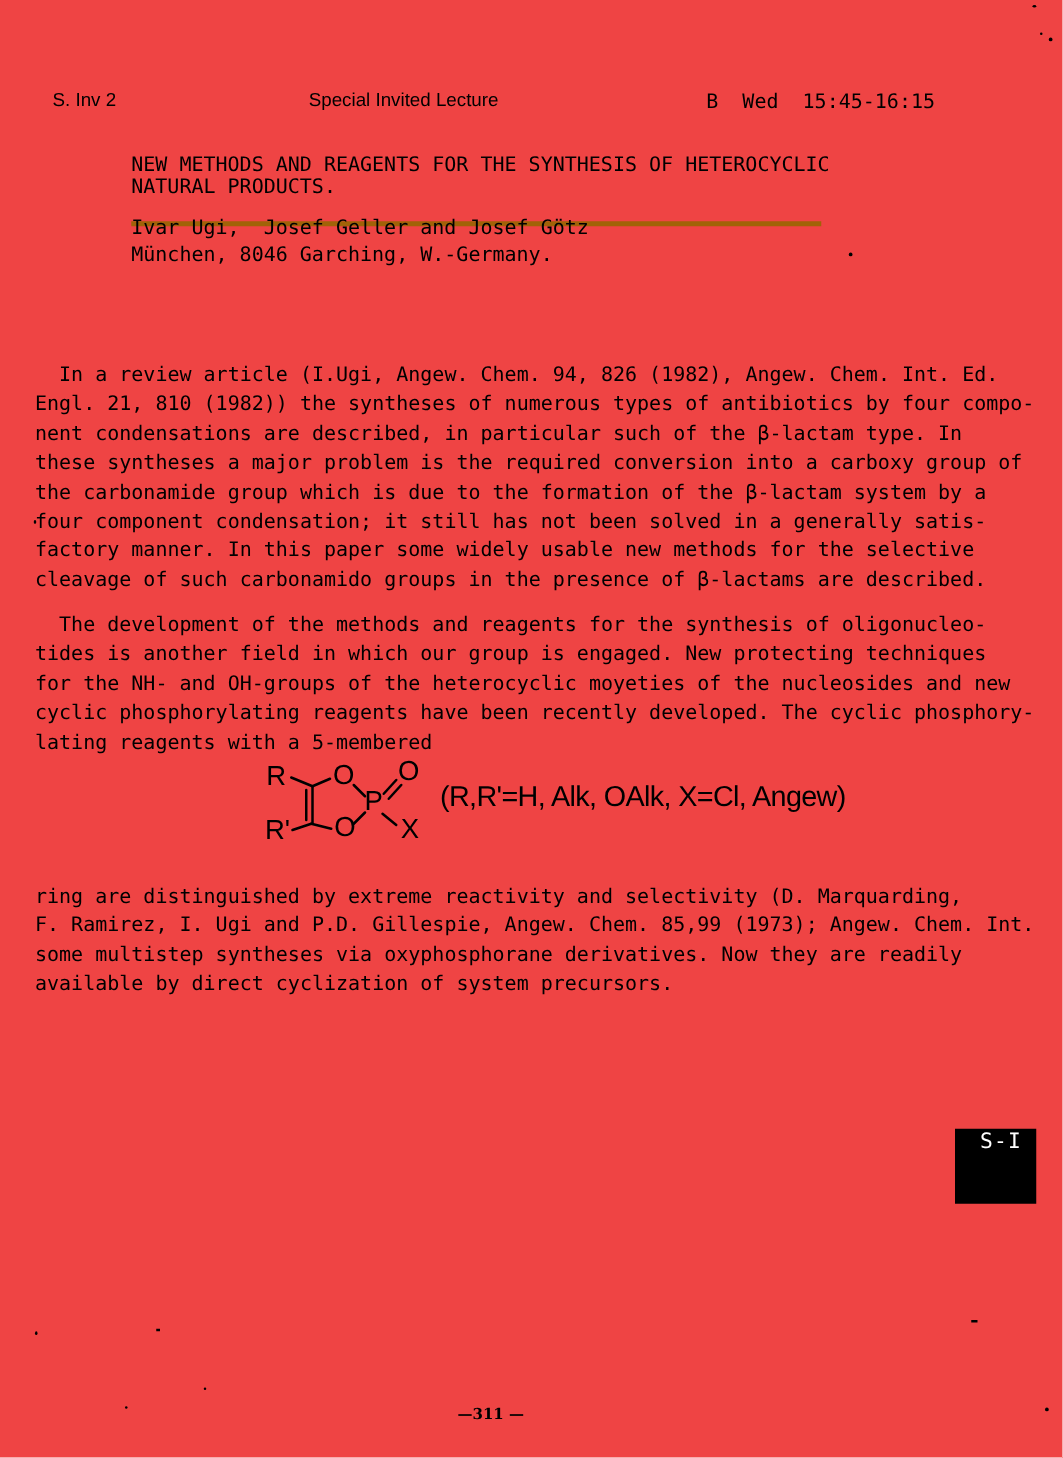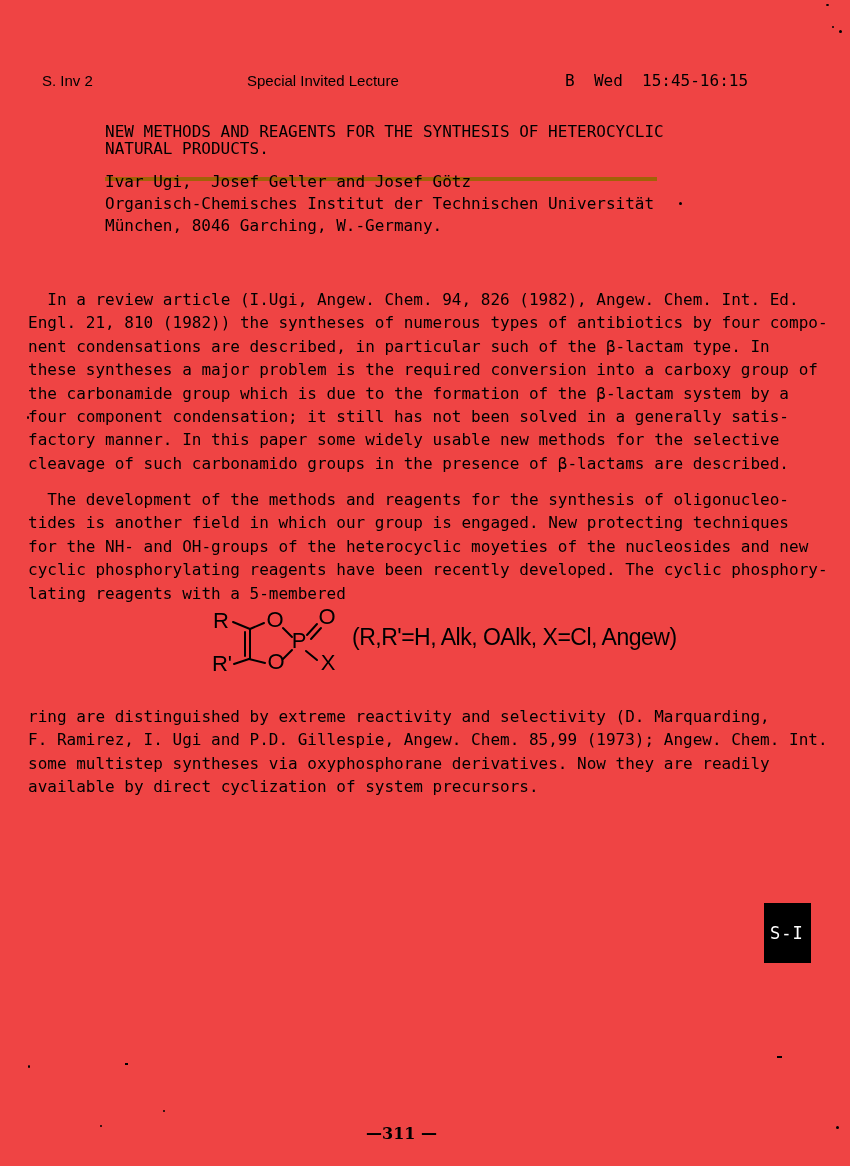--- a/index.html
+++ b/index.html
@@ -67,36 +67,36 @@
   .structure-caption {
     left: 352px; top: 624px;
     font-family: "Liberation Sans", sans-serif;
     font-size: 23px;
     letter-spacing: -0.5px;
     white-space: pre;
   }
 
   .side-tab {
     left: 764px; top: 903px;
-    width: 47px; height: 60px;
+    width: 65px; height: 60px;
     background: #000000;
     color: #ffffff;
     display: flex;
-    align-items: center;
-    padding-left: 6px;
+    align-items: flex-start;
+    padding-left: 20px;
     box-sizing: border-box;
     font-size: 17px;
     letter-spacing: 1px;
   }
 
   .page-num {
     left: 366px; top: 1124px;
     font-family: "DejaVu Serif", serif;
     font-weight: bold;
-    font-size: 16px;
+    font-size: 12px;
     white-space: pre;
   }
 
   .speck { position: absolute; background: #000; border-radius: 50%; }
 </style>
 </head>
 <body>
 
 <div class="page">
 
@@ -104,21 +104,20 @@
   <div class="abs header-center line">Special Invited Lecture</div>
   <div class="abs header-right line">B  Wed  15:45-16:15</div>
 
   <div class="abs title-block">
     <div class="line">NEW METHODS AND REAGENTS FOR THE SYNTHESIS OF HETEROCYCLIC</div>
     <div class="line">NATURAL PRODUCTS.</div>
   </div>
 
   <div class="abs authors-block">
       <div class="line"><span class="u">Ivar Ugi</span><span>,  Josef Geller and Josef Götz</span></div>
-      <div class="line"><span>Organisch-Chemisches Institut der Technischen Universität</span></div>
       <div class="line"><span>München, 8046 Garching, W.-Germany.</span></div>
     </div>
 
   <div class="abs para" id="para1">
       <div class="line"><span>  In a review article (I.Ugi, Angew. Chem. </span><span class="u">94</span><span>, 826 (1982), Angew. Chem. Int. Ed.</span></div>
       <div class="line"><span>Engl. </span><span class="u">21</span><span>, 810 (1982)) the syntheses of numerous types of antibiotics by four compo-</span></div>
       <div class="line"><span>nent condensations are described, in particular such of the β-lactam type. In</span></div>
       <div class="line"><span>these syntheses a major problem is the required conversion into a carboxy group of</span></div>
       <div class="line"><span>the carbonamide group which is due to the formation of the β-lactam system by a</span></div>
       <div class="line"><span>four component condensation; it still has not been solved in a generally satis-</span></div>

